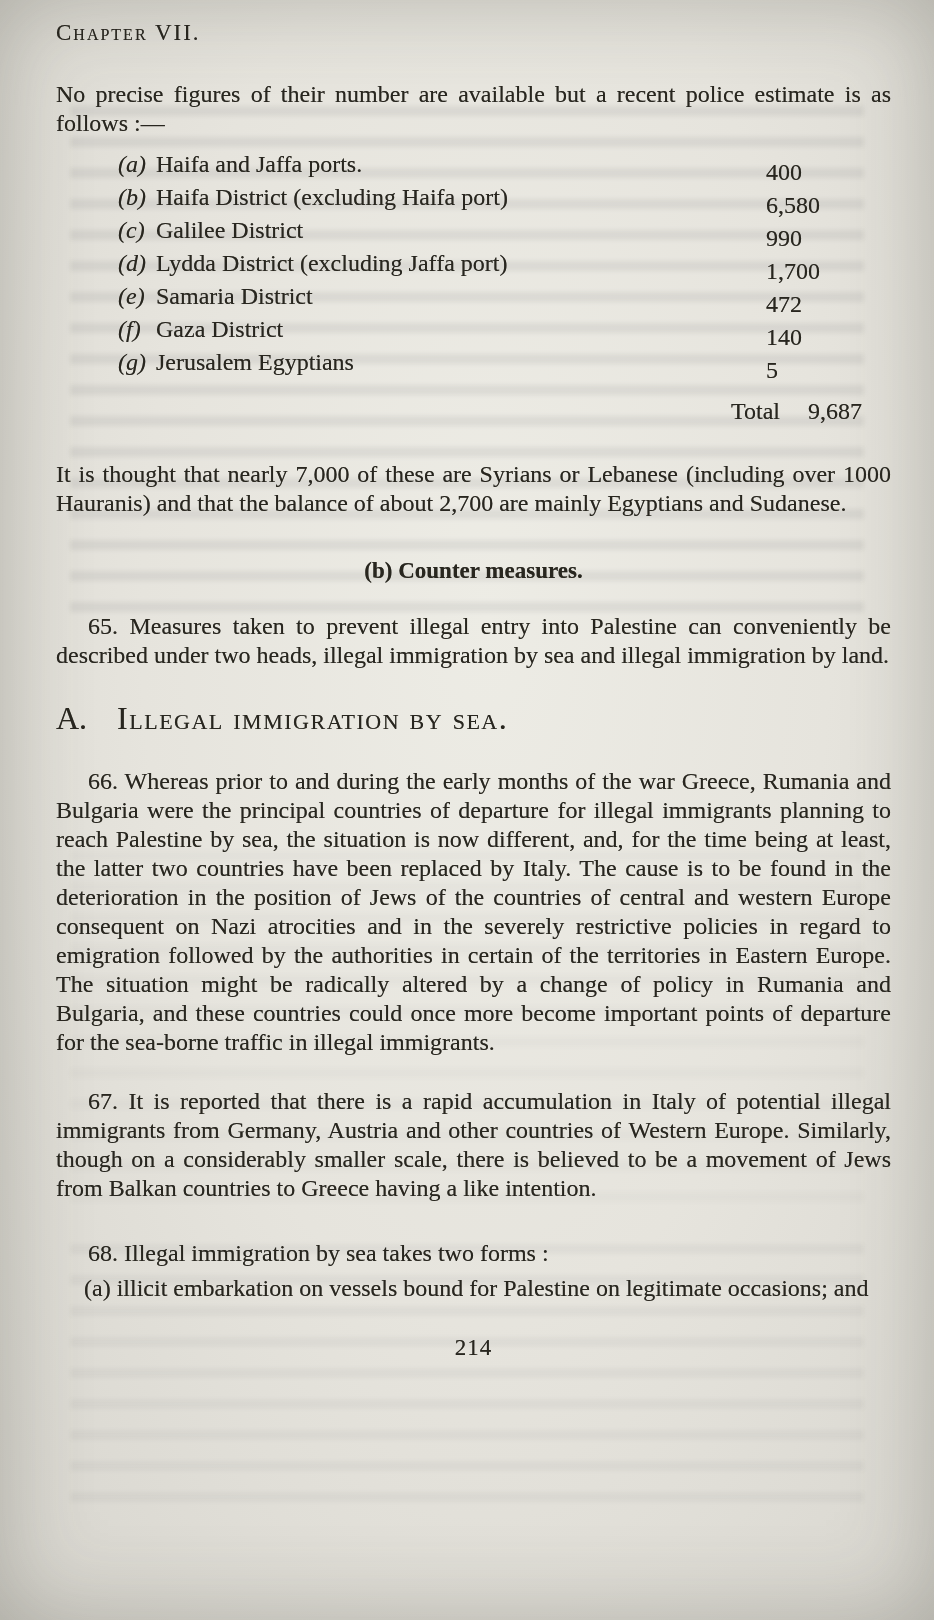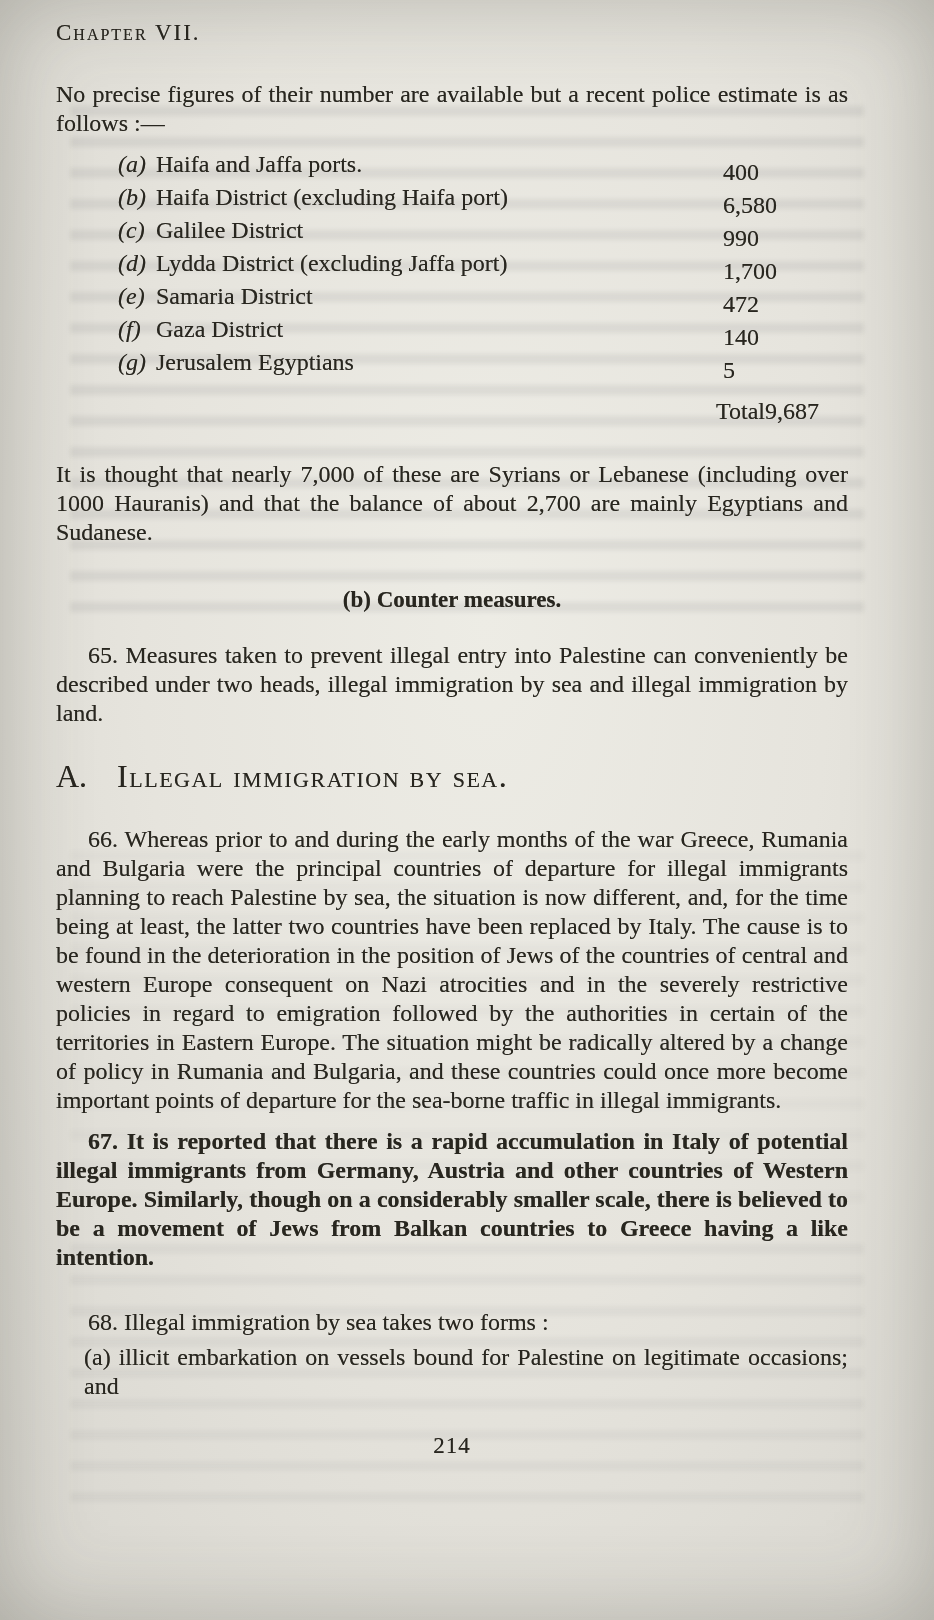--- a/index.html
+++ b/index.html
@@ -23,21 +23,21 @@
       transparent 0 8px,
       rgba(98,100,106,0.10) 8px 18px,
       transparent 18px 31px);
     filter: blur(2px);
     pointer-events: none;
   }
   .bleed-top   { top: 95px;  height: 525px; }
   .bleed-mid   { top: 830px; height: 380px; opacity: .35; }
   .bleed-low   { top: 1240px; height: 270px; opacity: .6; }
 
-  .page { position: absolute; inset: 0; padding: 20px 86px 0 56px; }
+  .page { position: absolute; inset: 0; padding: 20px 43px 0 56px; }
   .page * { text-shadow: 0 0 0.6px rgba(40,38,31,0.55); }
 
   .chapter {
     font-size: 23px;
     font-variant: small-caps;
     letter-spacing: 2px;
   }
 
   .p {
     font-size: 24px;
@@ -53,40 +53,40 @@
   .t-text  { flex: 1; }
   .t-value {
     flex: 0 0 96px; width: 96px;
     text-align: left;
     margin-right: 29px;
     position: relative; top: 8px;
   }
   .total-row {
     display: flex; justify-content: flex-end;
     line-height: 33px; font-size: 24px;
-    margin-top: 16px; padding-right: 29px; 
+    margin-top: 16px; padding-right: 29px; gap: 28px;
   }
 
   .after-table { margin-top: 32px; }
 
   .counter-heading {
     margin-top: 40px;
     text-align: center;
     font-weight: bold;
     font-size: 23px;
   }
 
   .p65 { margin-top: 28px; }
 
   .section-a { margin-top: 30px; font-size: 32px; }
   .sec-label { margin-right: 30px; }
   .sec-title { font-variant: small-caps; letter-spacing: 1.5px; }
 
   .p66 { margin-top: 30px; }
-  .p67 { margin-top: 12px; font-weight: bold; }
+  .p67 { margin-top: 30px; }
   .p68 { margin-top: 36px; }
   .p68a { margin-top: 6px; margin-left: 28px; }
 
   .page-num {
     margin-top: 32px;
     text-align: center;
     font-size: 23px;
     letter-spacing: 1px;
   }
 </style>

